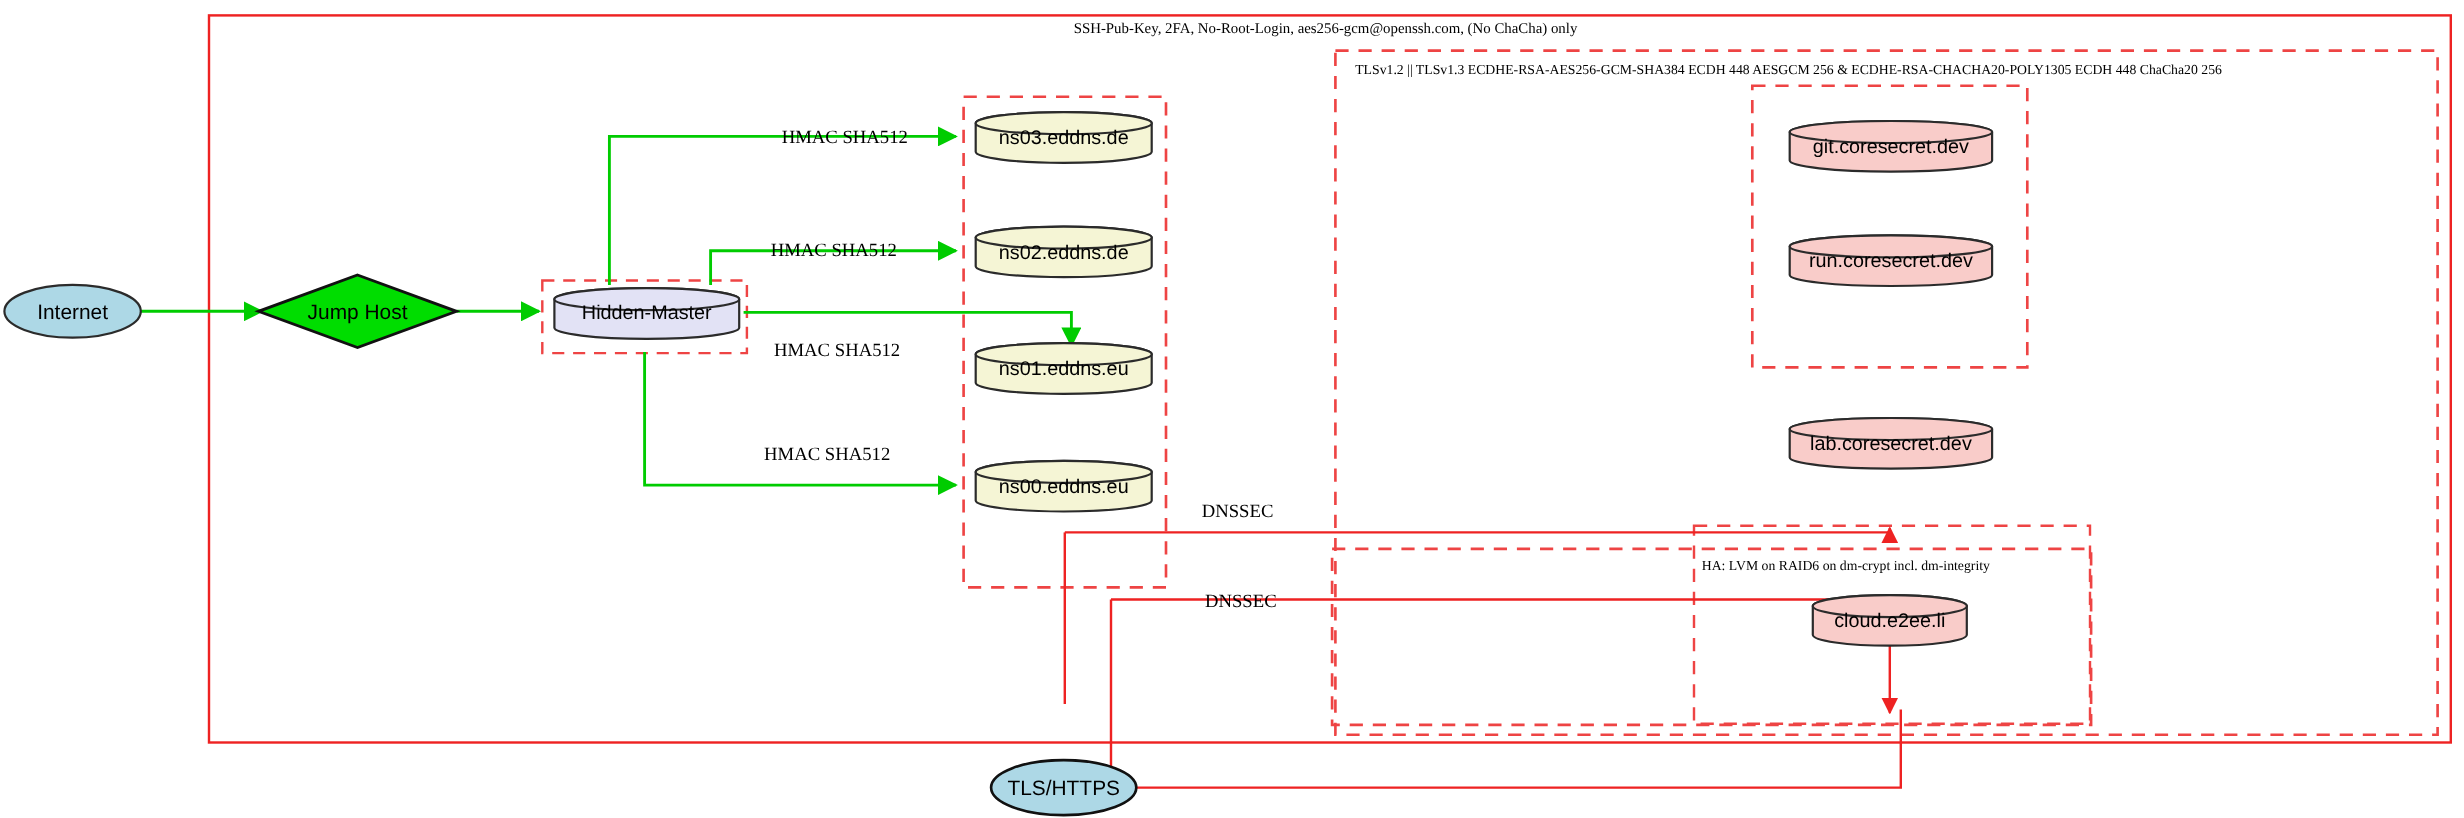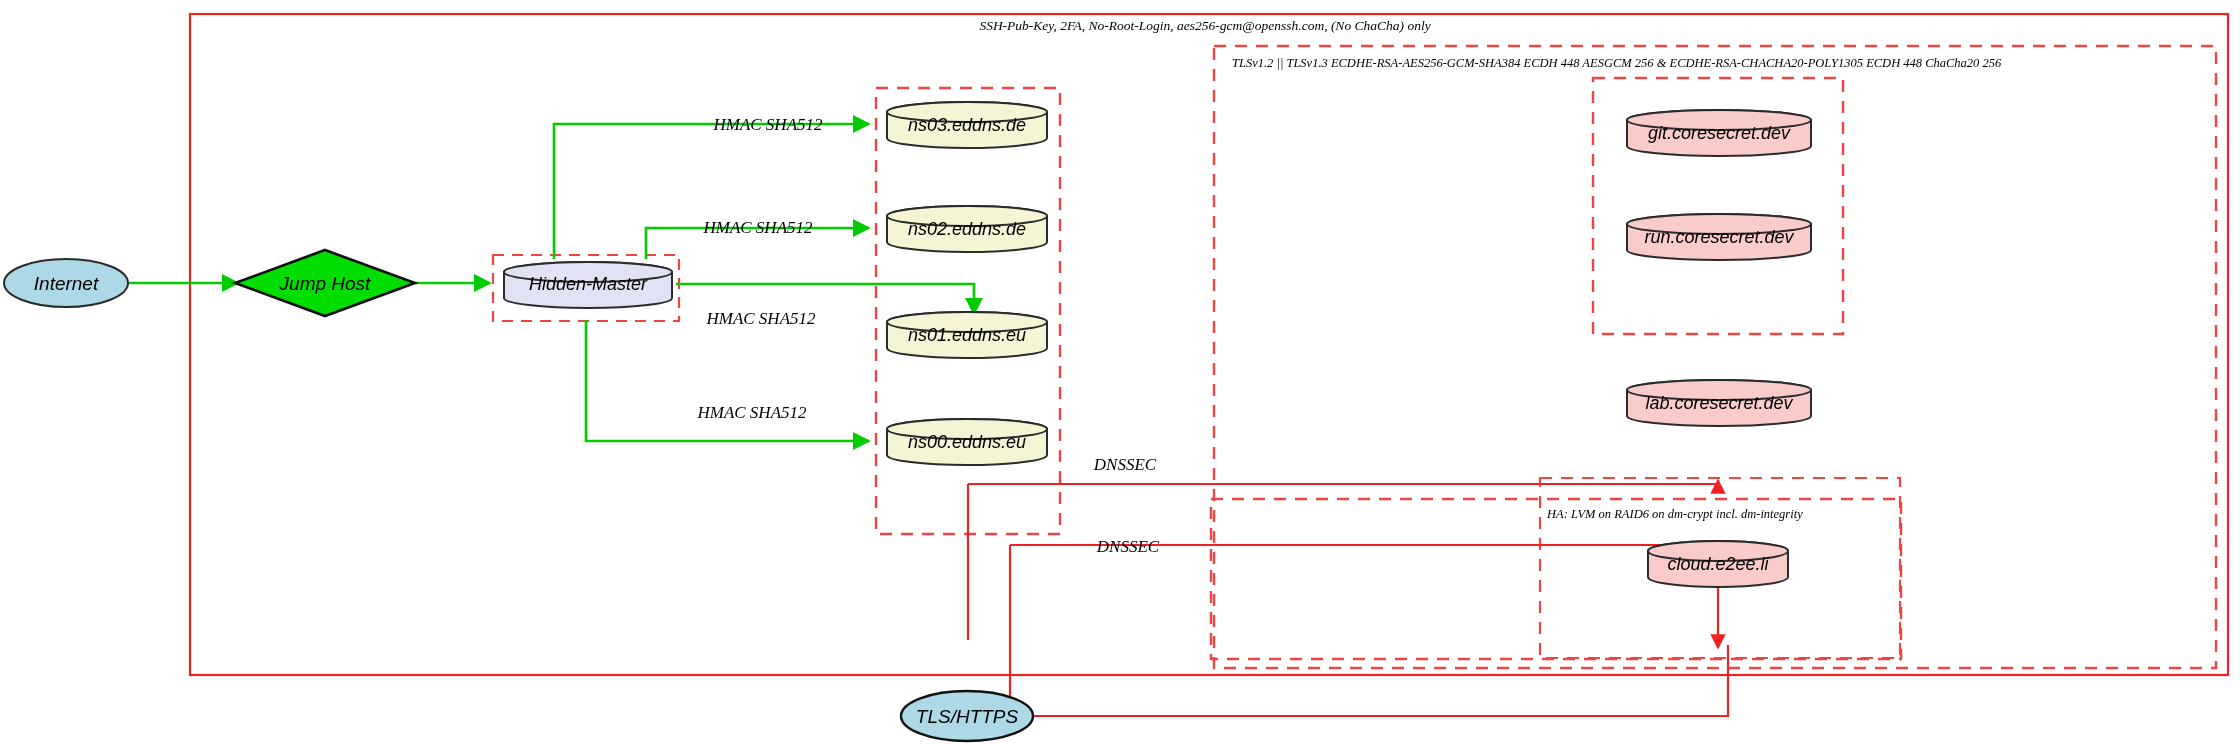--- a/index.html
+++ b/index.html
@@ -1,18 +1,18 @@
 <!DOCTYPE html>
 <html><head>
 <meta charset="utf-8">
 <style>
   html,body{margin:0;padding:0;background:#ffffff;}
   body{width:2240px;height:744px;overflow:hidden;
        font-family:"Liberation Sans",sans-serif;}
-  #stage{position:relative;width:2240px;height:744px;background:#fff;font-style:italic;}
+  #stage{position:relative;width:2240px;height:744px;background:#fff;}
   svg{display:block;}
   .serif-lbl{font-family:"Liberation Serif",serif;fill:#000;}
   .sans-lbl{font-family:"Liberation Sans",sans-serif;fill:#000;}
 </style>
 </head>
 <body>
 
 <div id="stage">
 <svg width="2240" height="744" viewBox="0 0 2240 744" xmlns="http://www.w3.org/2000/svg">
 

